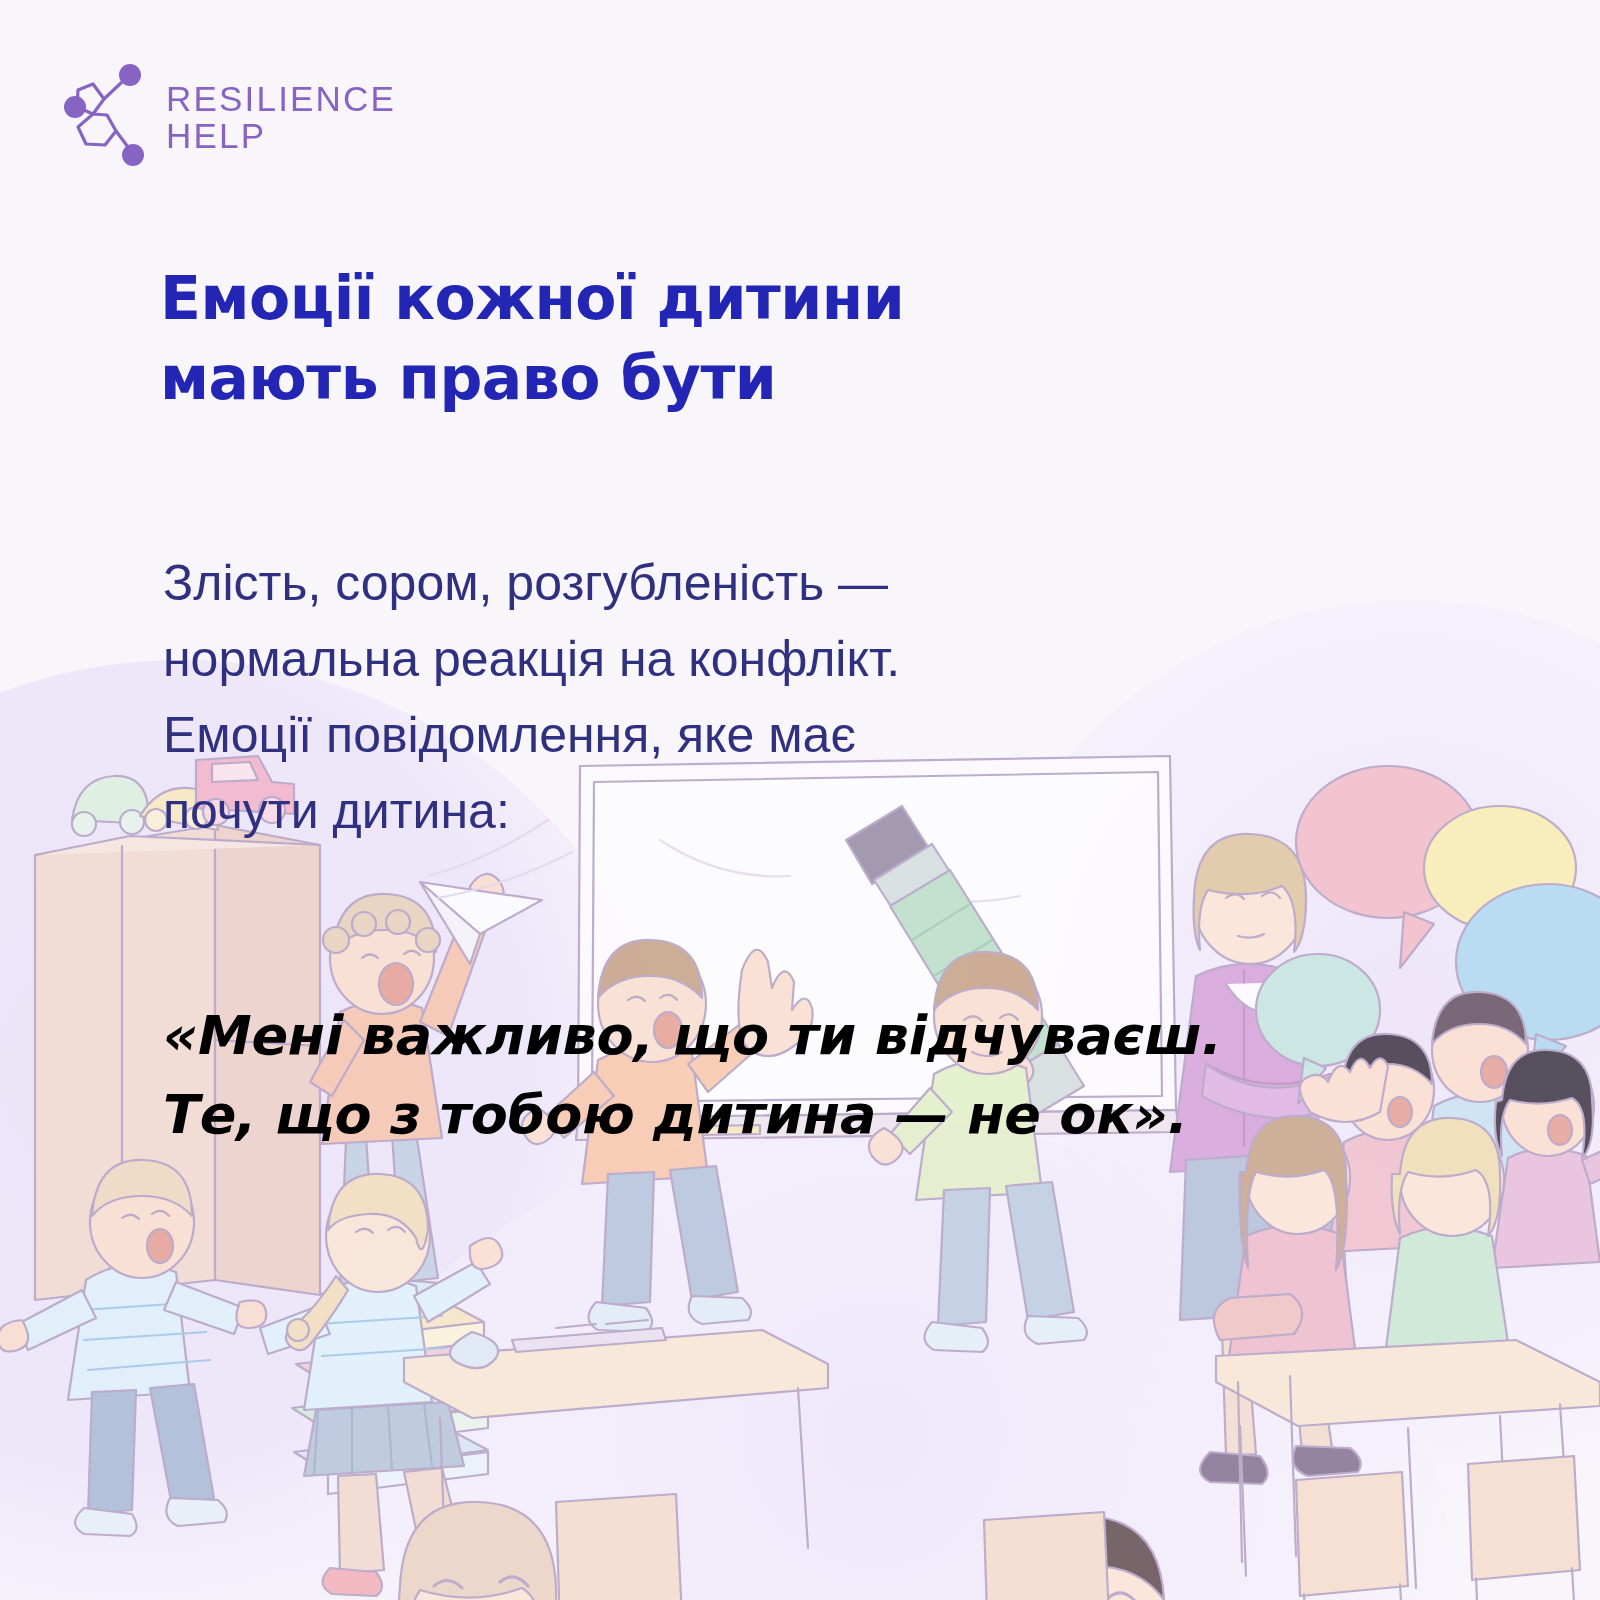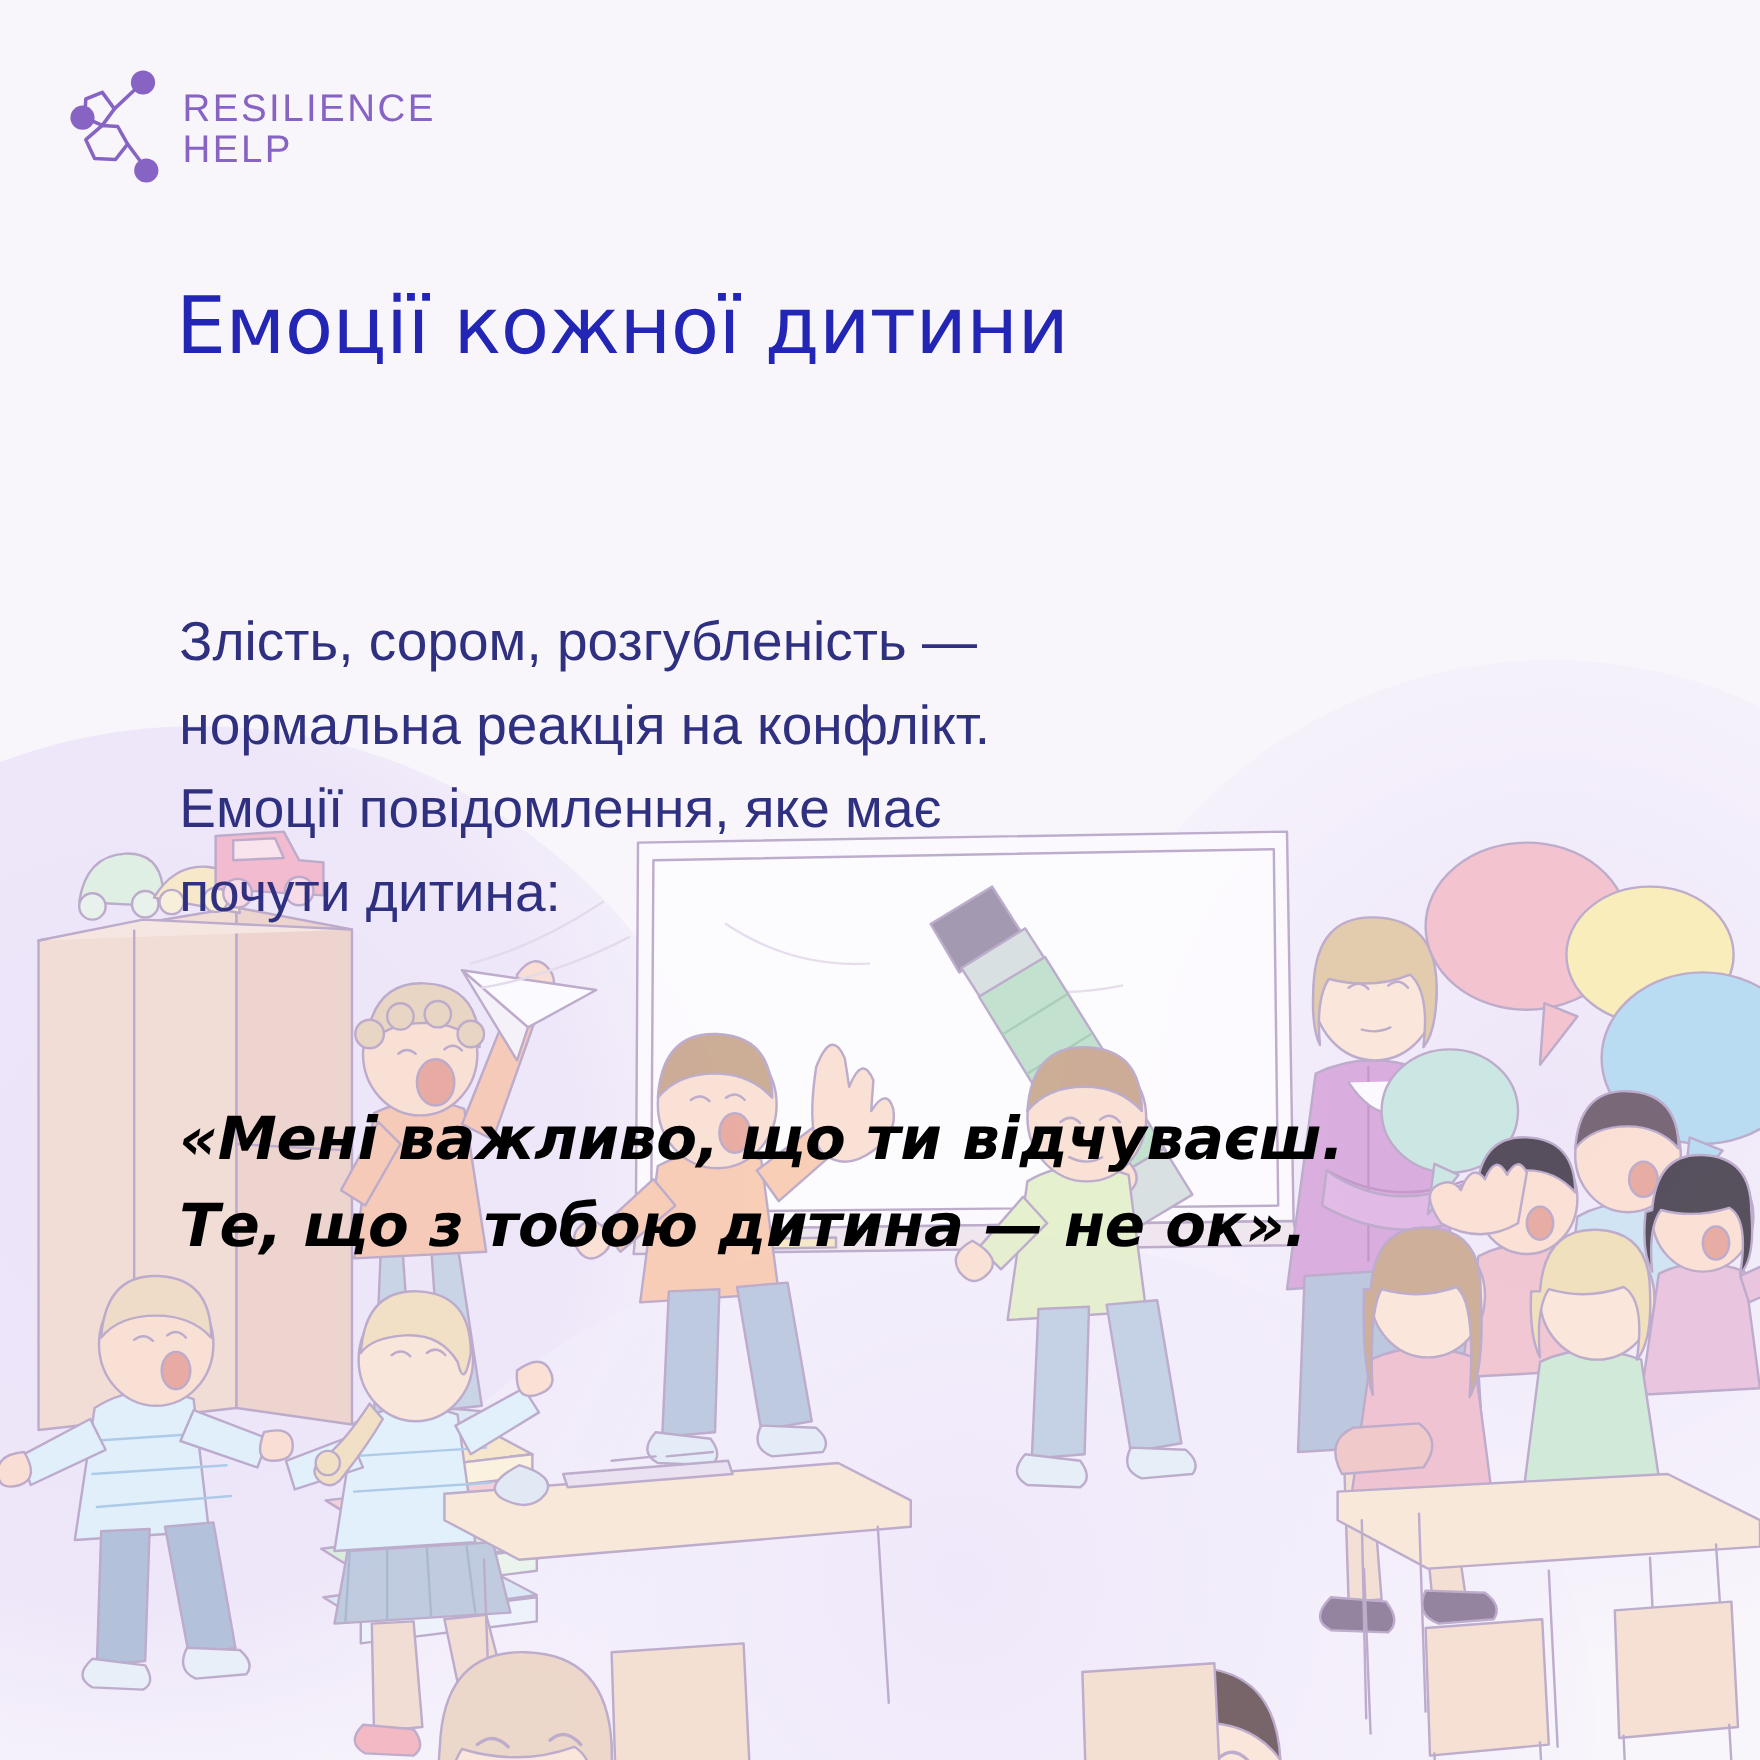--- a/index.html
+++ b/index.html
@@ -55,26 +55,26 @@
   }
   #logo .words span{
     font-size:35px;
     letter-spacing:2.2px;
     font-weight:400;
     color:#8763c4;
   }
 
   
   #headline{
-    position:absolute; left:160px; top:248px;
+    position:absolute; left:160px; top:258px;
     width:1300px;
     z-index:30;
-    font-size:72px;
+    font-size:60px;
     line-height:1.34;
-    font-weight:400;
+    font-weight:700;
     letter-spacing:-0.5px;
     color:#2326b4;
     font-family:"DejaVu Sans", sans-serif;
   }
   #headline .l{ display:block; }
 
   #lede{
     position:absolute; left:163px; top:545px;
     width:1180px;
     z-index:30;
@@ -495,20 +495,21 @@
       </svg>
     </span>
     <span class="words">
       <span>RESILIENCE</span>
       <span>HELP</span>
     </span>
   </div>
 
   <h1 id="headline">
     <span class="l">Емоції кожної дитини</span>
+    <span class="l">мають право бути</span>
   </h1>
 
   <div id="lede">
     <span class="l">Злість, сором, розгубленість —</span>
     <span class="l">нормальна реакція на конфлікт.</span>
     <span class="l">Емоції повідомлення, яке має</span>
     <span class="l">почути дитина:</span>
   </div>
 
   <blockquote id="quote">

